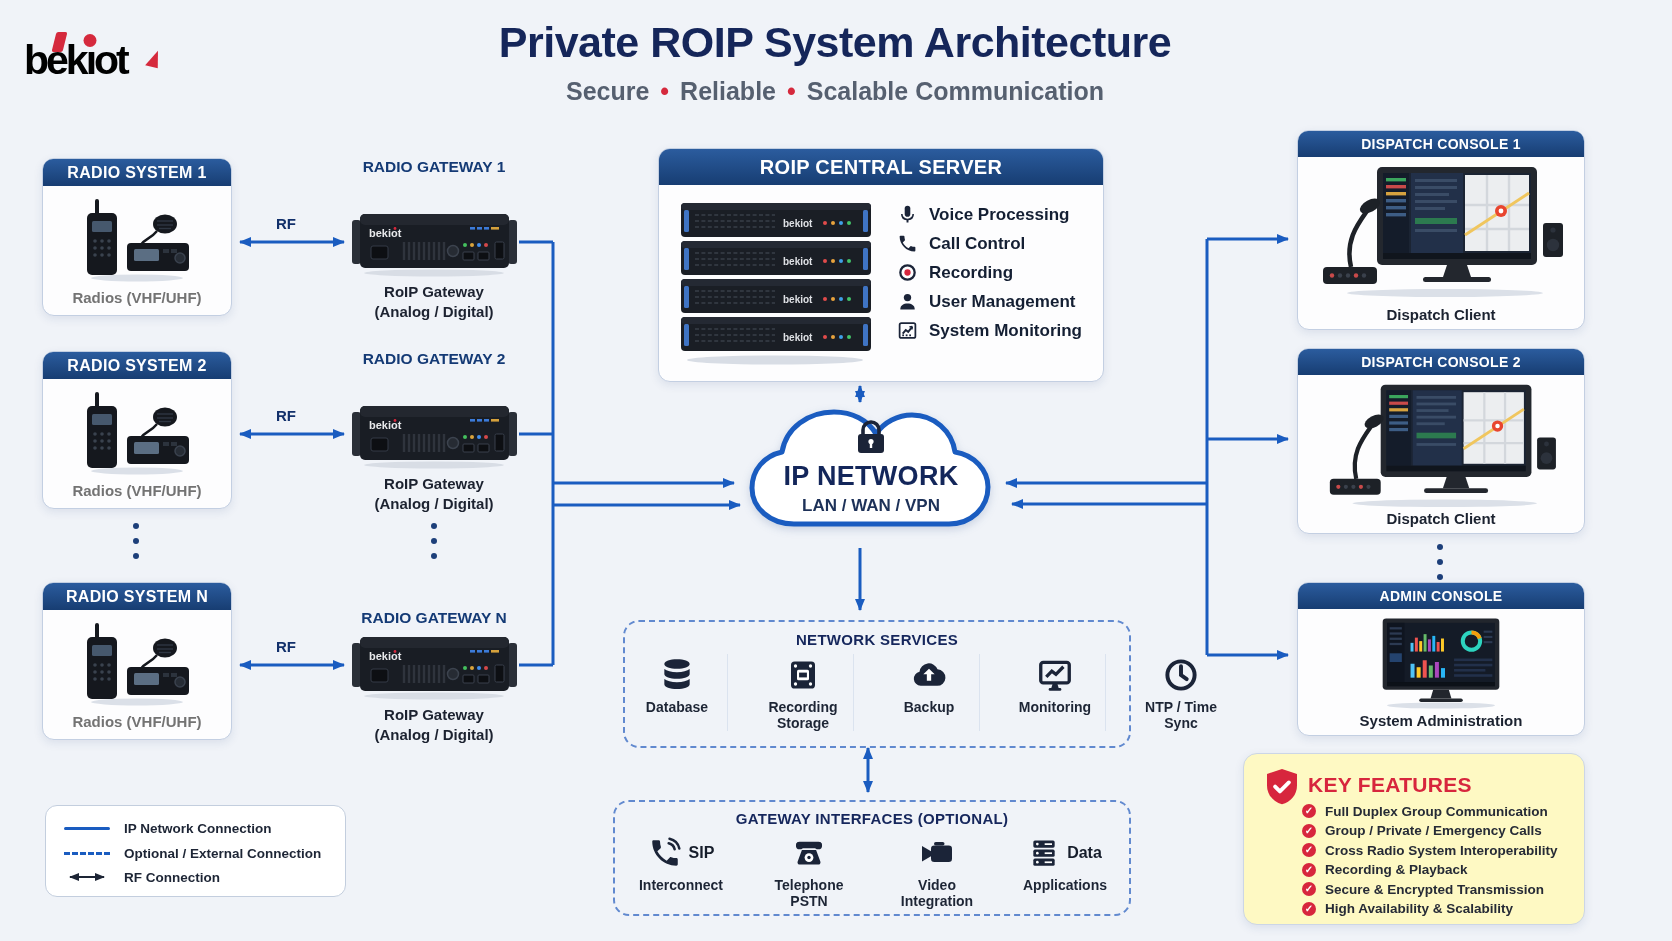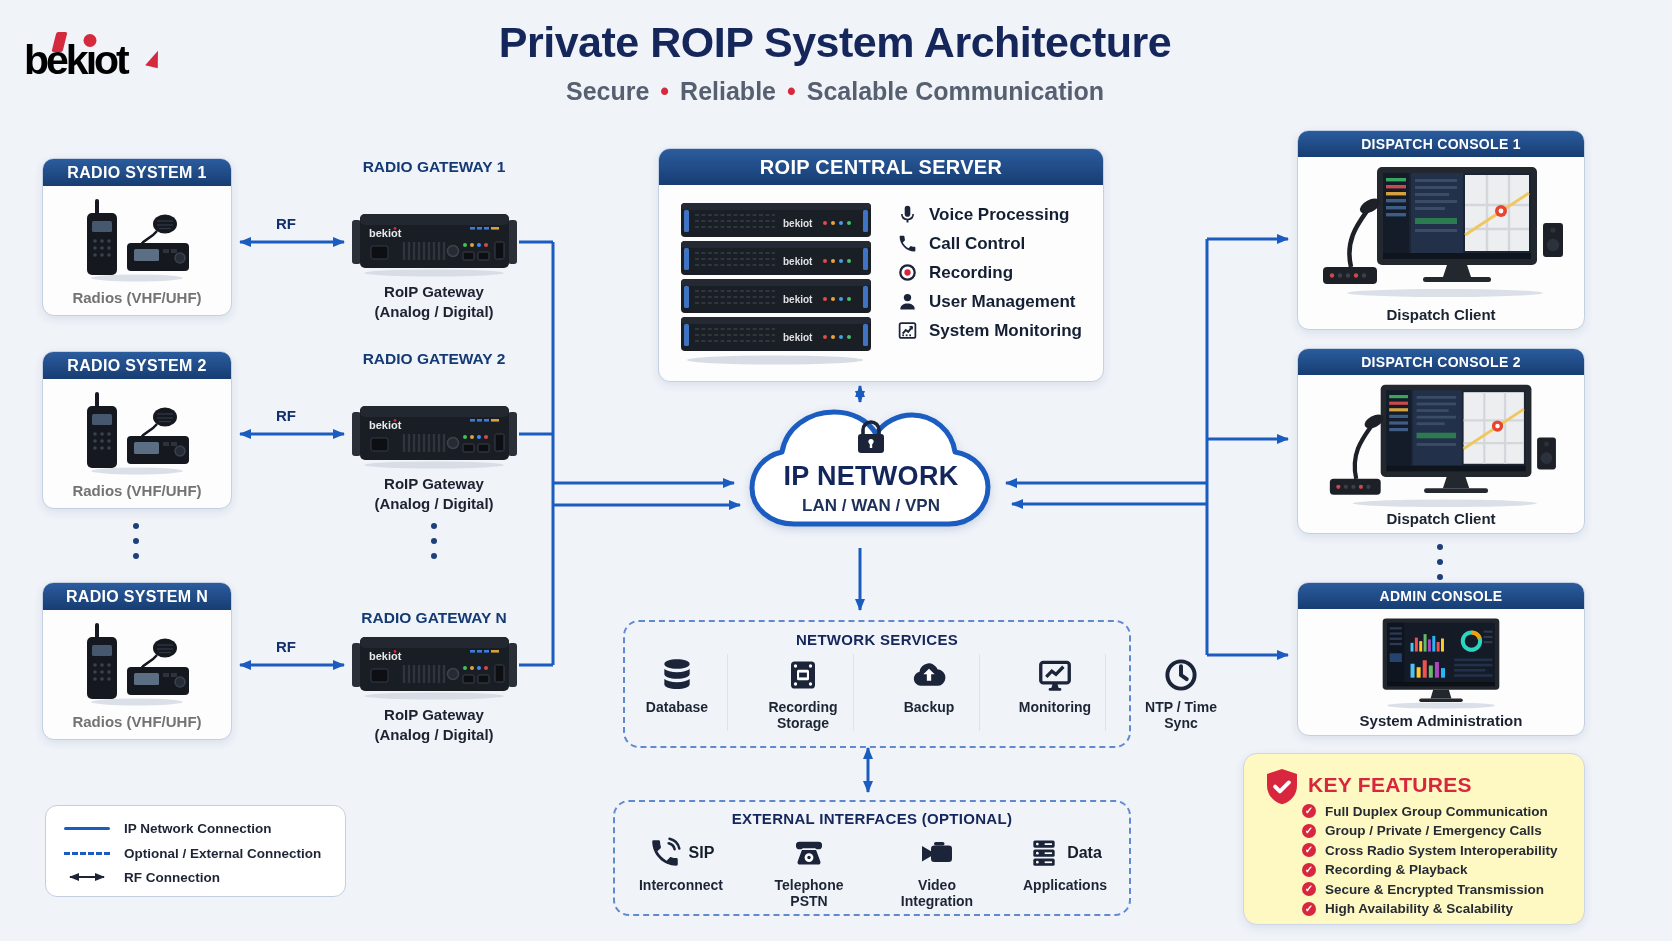--- a/index.html
+++ b/index.html
@@ -605,21 +605,21 @@
               <circle cx="12" cy="12" r="8.6" fill="none" stroke="#1b2438" stroke-width="2.5"></circle>
               <path d="M12 6.4 V12 l3.6 2.6" fill="none" stroke="#1b2438" stroke-width="2.5" stroke-linecap="round"></path>
             </svg>
           </div>
         <div class="lab">NTP / Time Sync</div>
       </div>
     </div>
   </div>
 
   <div class="abs dashed-box ext">
-    <div class="dash-title" style="margin-top:8px;">EXTERNAL INTERFACES (OPTIONAL)</div>
+    <div class="dash-title" style="margin-top:8px;">GATEWAY INTERFACES (OPTIONAL)</div>
     <div class="items-row">
       <div class="item">
         <div class="irow">
           <svg width="34" height="34" viewBox="0 0 24 24" fill="#1b2438">
               <path d="M6.6 10.8c1.4 2.8 3.8 5.1 6.6 6.6l2.2-2.2c.3-.3.7-.4 1-.2 1.1.4 2.3.6 3.6.6.6 0 1 .4 1 1V20c0 .6-.4 1-1 1C10.8 21 3 13.2 3 3.9 3 3.4 3.4 3 4 3h3.5c.6 0 1 .4 1 1 0 1.2.2 2.4.6 3.6.1.3 0 .7-.2 1l-2.3 2.2z"></path>
               <path d="M14.6 5.2a5.6 5.6 0 0 1 4.2 4.2" fill="none" stroke="#1b2438" stroke-width="1.8" stroke-linecap="round"></path>
               <path d="M15.2 1.9a9 9 0 0 1 6.9 6.9" fill="none" stroke="#1b2438" stroke-width="1.8" stroke-linecap="round"></path>
             </svg>
           <span class="side">SIP</span>
         </div>

